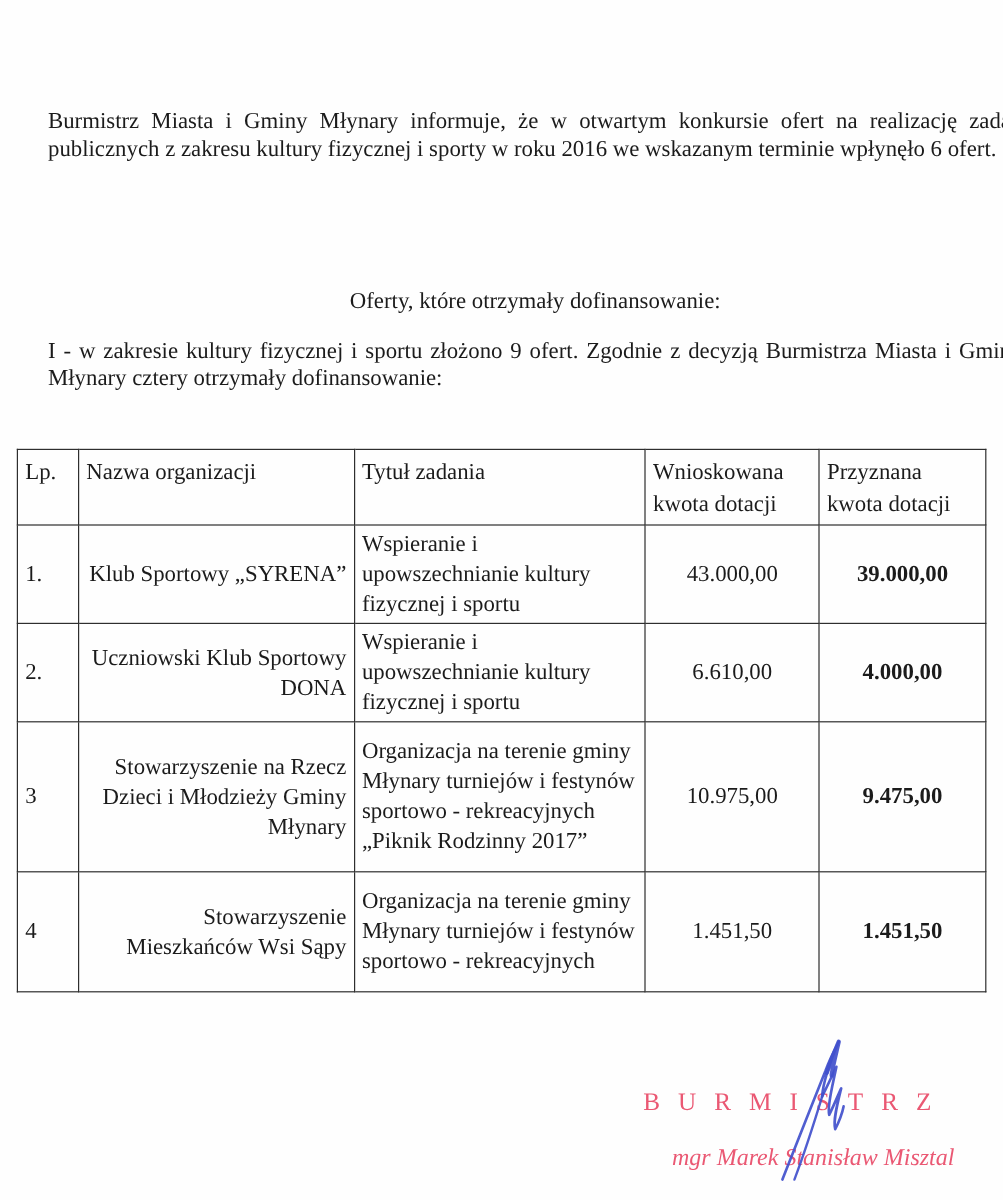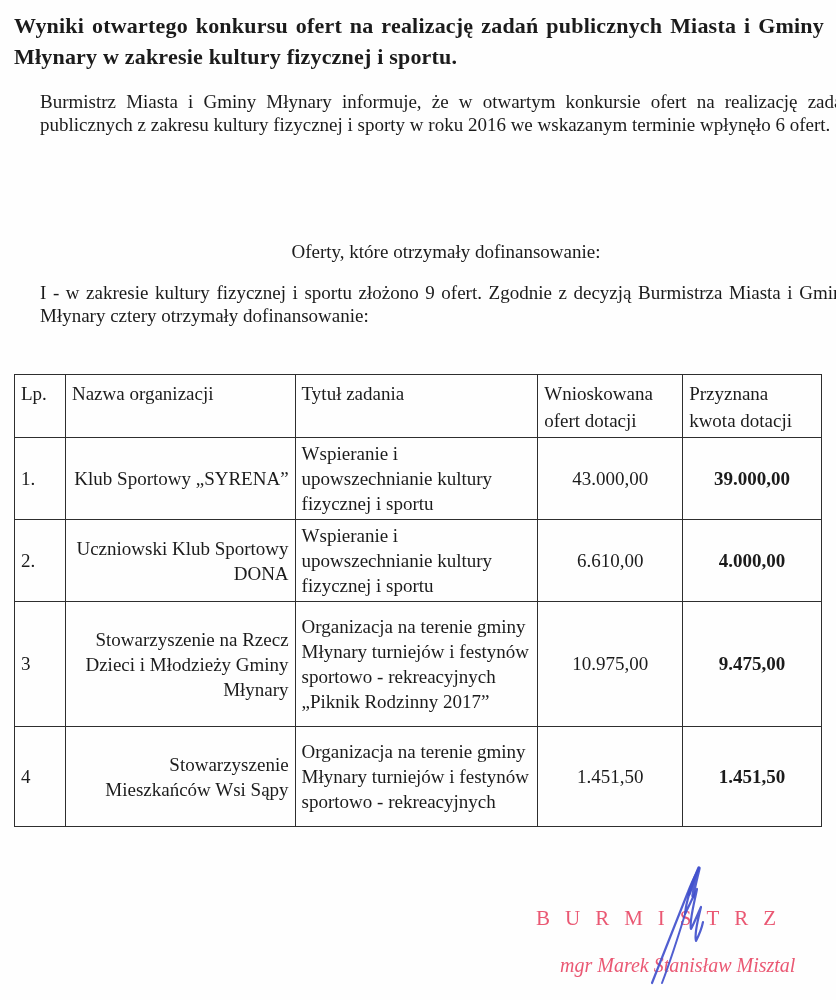--- a/index.html
+++ b/index.html
@@ -100,21 +100,20 @@
     stroke-linecap: round;
     stroke-linejoin: round;
     opacity: 0.92;
   }
 </style>
 </head>
 <body>
 
 <div class="page">
 
-  <h1 class="doc-title">Wyniki otwartego konkursu ofert na realizację zadań publicznych Miasta i Gminy Młynary w zakresie kultury fizycznej i sportu.</h1>
 
   <div class="body-block" id="intro-block">
     <p>Burmistrz Miasta i Gminy Młynary informuje, że w otwartym konkursie ofert na realizację zadań publicznych z zakresu kultury fizycznej i sporty w roku 2016 we wskazanym terminie wpłynęło 6 ofert.</p>
   </div>
 
   <div class="body-block" id="offers-label">Oferty, które otrzymały dofinansowanie:</div>
 
   <div class="body-block" id="section-detail">I -  w zakresie kultury fizycznej i sportu złożono 9 ofert. Zgodnie z decyzją Burmistrza Miasta i Gminy Młynary  cztery otrzymały dofinansowanie:</div>
 
   <table class="grants">
@@ -123,21 +122,21 @@
       <col style="width:230px">
       <col style="width:243px">
       <col style="width:145px">
       <col style="width:139px">
     </colgroup>
     <thead>
       <tr class="hdr">
         <th>Lp.</th>
         <th>Nazwa organizacji</th>
         <th>Tytuł zadania</th>
-        <th>Wnioskowana ofert dotacji</th>
+        <th>Wnioskowana kwota dotacji</th>
         <th>Przyznana kwota dotacji</th>
       </tr>
     </thead>
     <tbody>
       <tr class="r0">
         <td class="lp">1.</td>
         <td class="org">Klub Sportowy „SYRENA”</td>
         <td class="task">Wspieranie i upowszechnianie kultury fizycznej i sportu</td>
         <td class="amt">43.000,00</td>
         <td class="amt granted">39.000,00</td>

